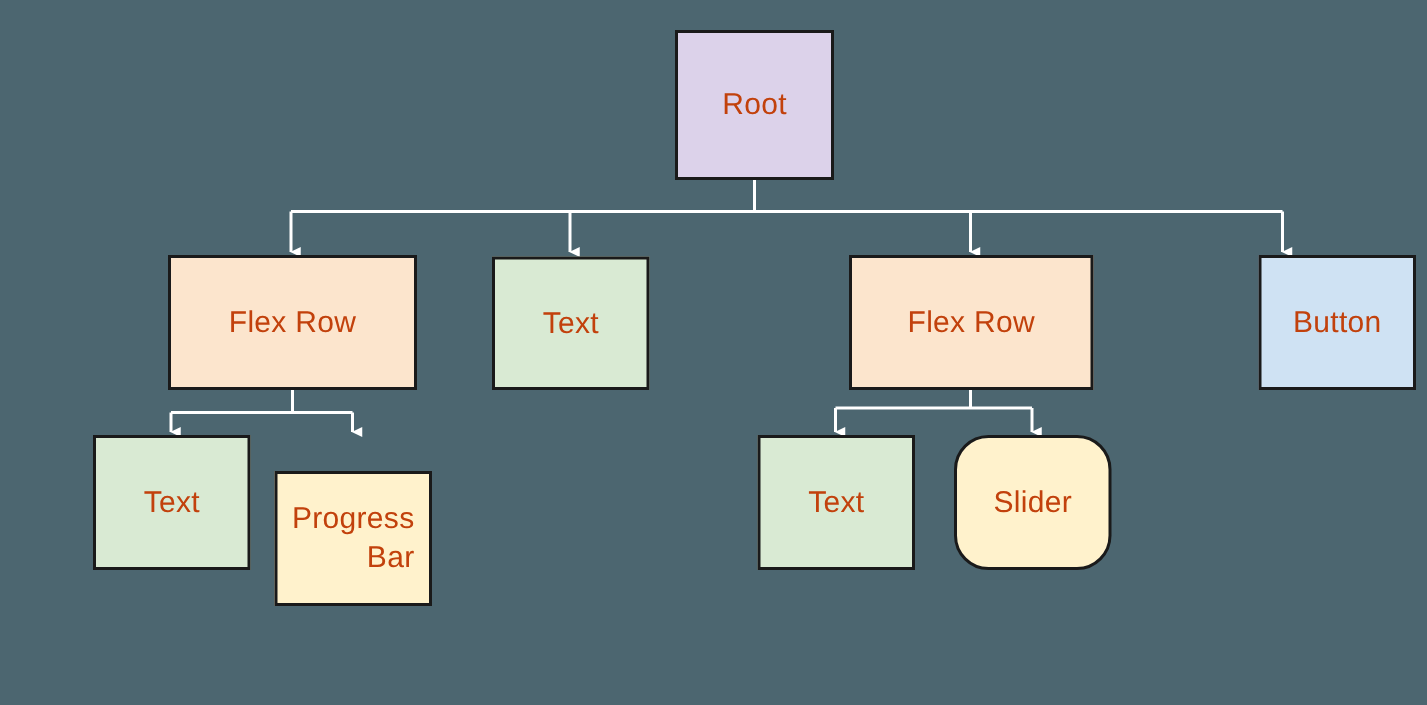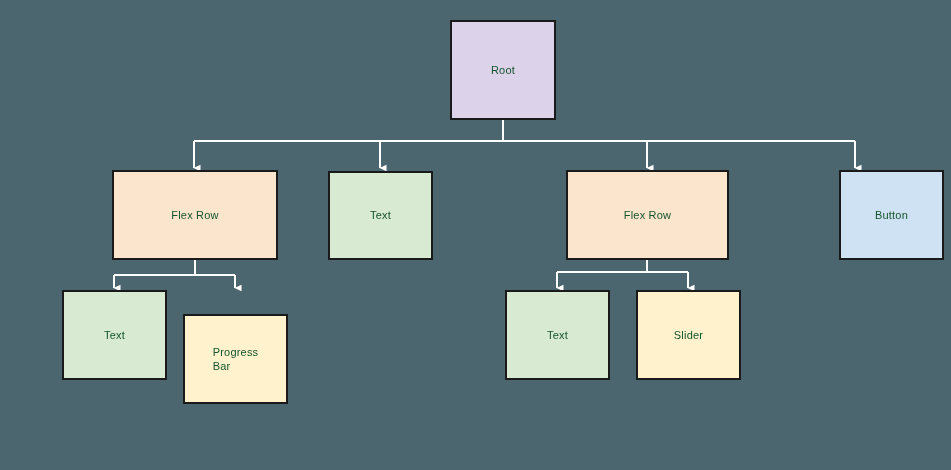--- a/index.html
+++ b/index.html
@@ -26,23 +26,23 @@
     height: 470px;
     pointer-events: none;
   }
   .node {
     position: absolute;
     box-sizing: border-box;
     border: 2px solid #1a1a1a;
     display: flex;
     align-items: center;
     justify-content: center;
-    text-align: left;
-    color: #14532d;
-    font-size: 11px;
+    text-align: right;
+    color: #c2410c;
+    font-size: 20px;
     line-height: 1.3;
     letter-spacing: 0.2px;
   }
   .node-label {
     display: block;
     white-space: pre-line;
   }
 </style>
 </head>
 <body>
@@ -90,17 +90,17 @@
       <div class="node" style="left: 62px; top: 290px; width: 105px; height: 90px; background: rgb(217, 234, 211); border-color: rgb(26, 26, 26);">
         <span class="node-label">Text</span>
       </div>
       <div class="node" style="left: 183px; top: 290px; width: 105px; height: 90px; background: rgb(255, 242, 204); border-color: rgb(26, 26, 26); margin-top: 24px;">
         <span class="node-label">Progress
 Bar</span>
       </div>
       <div class="node" style="left: 505px; top: 290px; width: 105px; height: 90px; background: rgb(217, 234, 211); border-color: rgb(26, 26, 26);">
         <span class="node-label">Text</span>
       </div>
-      <div class="node" style="left: 636px; top: 290px; width: 105px; height: 90px; background: rgb(255, 242, 204); border-color: rgb(26, 26, 26);">
+      <div class="node" style="left: 636px; top: 290px; width: 105px; height: 90px; background: rgb(255, 242, 204); border-color: rgb(26, 26, 26); border-radius: 23px;">
         <span class="node-label">Slider</span>
       </div>
     </div>
 </div>
 
 </body></html>

